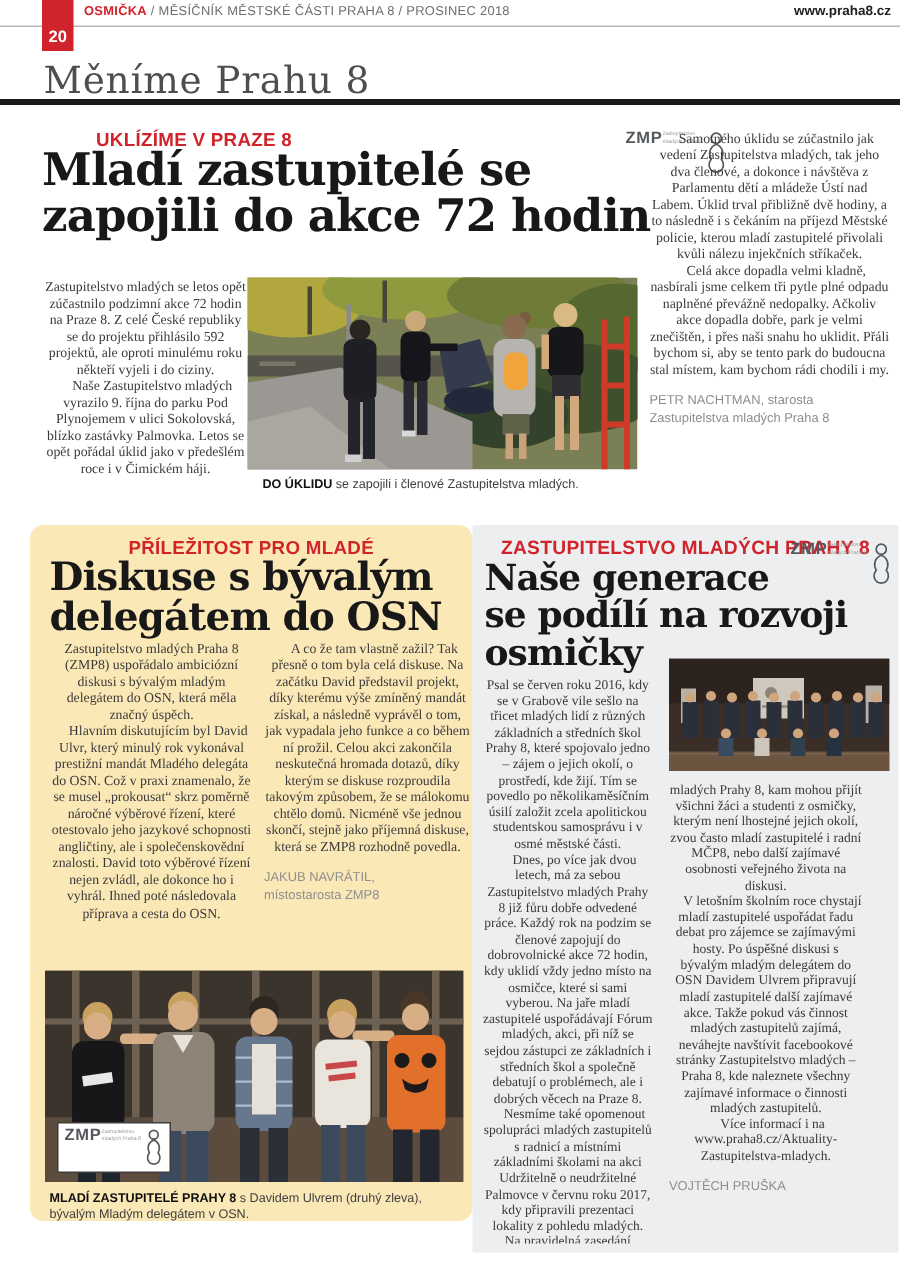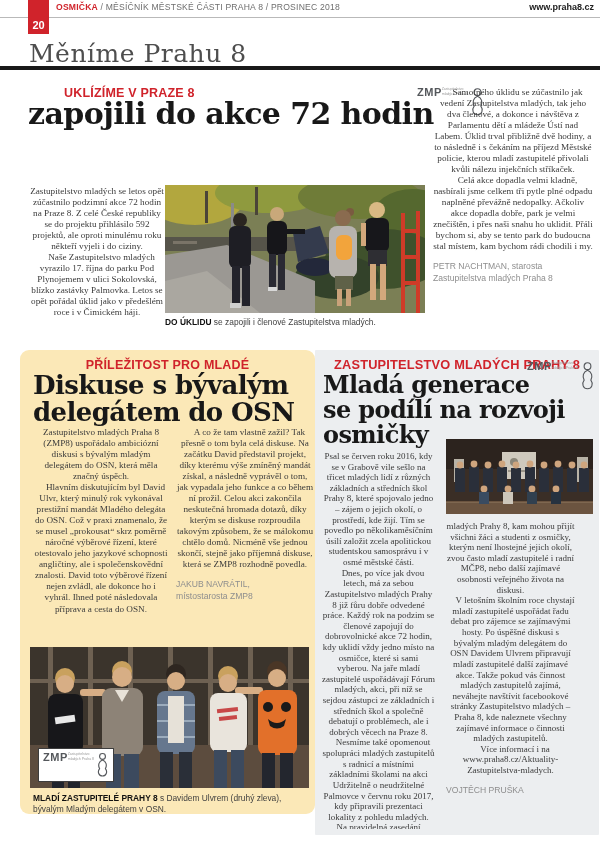--- a/index.html
+++ b/index.html
@@ -43,21 +43,21 @@
   .zmp-word { font-size:11px; font-weight:bold; color:#55585c; line-height:1; letter-spacing:0.5px; }
   .zmp-sub { font-size:3.5px; color:#9a9a9a; line-height:1.3; }
   .zmp-onphoto { background:#fff; border:1px solid #3d3d3d; padding:3px 4px; }
 
   
   .a1-kicker { position:absolute; left:42px; top:86px;margin-left:22px; }
   .a1-head { position:absolute; left:28px; top:99px; font-size:30px; line-height:1.02; }
   .a1-logo { position:absolute; left:417px; top:87px; }
   .a1-col1 { position:absolute; left:30px; top:186px; width:134px; height:158px; overflow:hidden; }
   .a1-photo { position:absolute; left:165px; top:185px; width:260px; height:128px; }
-  .a1-caption { position:absolute; left:165px; top:317px; width:262px; }
+  .a1-caption { position:absolute; left:175px; top:317px; width:262px; }
   .a1-col2 { position:absolute; left:433px; top:87px; width:160px; height:250px; overflow:hidden; }
 
   
   .ybox { position:absolute; left:20px; top:350px; width:295px; height:464px;
           background:#fbe8b7; border-radius:9px; }
   .a2-kicker { position:absolute; left:0; top:8px; width:100%; text-align:center; }
   .a2-head { position:absolute; left:13px; top:22px; font-size:26px; line-height:1.05; }
   .a2-col1 { position:absolute; left:13px; top:77px; width:136px; height:225px; overflow:hidden; }
   .a2-col2 { position:absolute; left:156px; top:77px; width:138px; height:230px; overflow:hidden; }
   .a2-photo { position:absolute; left:10px; top:297px; width:279px; height:141px; }
@@ -86,37 +86,38 @@
     <div class="hdr-meta">
       <span class="masthead">OSMIČKA</span><span> / MĚSÍČNÍK MĚSTSKÉ ČÁSTI PRAHA 8 / PROSINEC 2018</span>
     </div>
     <div class="hdr-site">www.praha8.cz</div>
   </div>
   <div class="section-title">Měníme Prahu 8</div>
   <div class="black-rule"></div>
 
   <div class="kicker a1-kicker">UKLÍZÍME V PRAZE 8</div>
   <div class="headline a1-head">
+    <div>Mladí zastupitelé se</div>
     <div>zapojili do akce 72 hodin</div>
   </div>
 
   <div class="zmp-logo a1-logo">
     <div class="zmp-left">
       <div class="zmp-word">ZMP</div>
       <div class="zmp-sub"><span>Zastupitelstvo</span><br><span>mladých Praha 8</span></div>
     </div>
     <svg width="15" height="30" viewBox="0 0 16 30">
       <circle cx="8" cy="4.5" r="3.6" fill="none" stroke="#55585c" stroke-width="1.2"></circle>
       <path d="M8 8.8 C 3.4 10.6, 2.2 15.4, 4.4 19.4 C 1.4 23.4, 3.4 28.6, 8 28.6 C 12.6 28.6, 14.6 23.4, 11.6 19.4 C 13.8 15.4, 12.6 10.6, 8 8.8 Z" fill="none" stroke="#55585c" stroke-width="1.2"></path>
     </svg>
   </div>
 
   <div class="a1-col1 body-text">
     <p>Zastupitelstvo mladých se letos opět zúčastnilo podzimní akce 72 hodin na Praze 8. Z celé České republiky se do projektu přihlásilo 592 projektů, ale oproti minulému roku někteří vyjeli i do ciziny.</p>
-    <p class="ind">Naše Zastupitelstvo mladých vyrazilo 17. října do parku Pod Plynojemem v ulici Sokolovská, blízko zastávky Palmovka. Letos se opět pořádal úklid jako v předešlém roce i v Čimickém háji.</p>
+    <p class="ind">Naše Zastupitelstvo mladých vyrazilo 9. října do parku Pod Plynojemem v ulici Sokolovská, blízko zastávky Palmovka. Letos se opět pořádal úklid jako v předešlém roce i v Čimickém háji.</p>
   </div>
 
   <svg class="photo a1-photo" viewBox="0 0 260 128">
     <rect width="260" height="128" fill="#7b7f55"></rect>
     <ellipse cx="30" cy="16" rx="48" ry="24" fill="#b2a73e"></ellipse>
     <ellipse cx="105" cy="8" rx="55" ry="20" fill="#8f9a3e"></ellipse>
     <ellipse cx="195" cy="12" rx="62" ry="22" fill="#6f7c38"></ellipse>
     <ellipse cx="248" cy="34" rx="42" ry="30" fill="#55682f"></ellipse>
     <rect x="40" y="6" width="3" height="32" fill="#4a4438"></rect>
     <rect x="90" y="2" width="3" height="28" fill="#4a4438"></rect>
@@ -255,21 +256,21 @@
       </div>
     </div>
     <div class="caption a2-caption">
       <span class="cap-lead">MLADÍ ZASTUPITELÉ PRAHY 8</span><span> s Davidem Ulvrem (druhý zleva), bývalým Mladým delegátem v OSN.</span>
     </div>
   </div>
 
   <div class="gbox small">
     <div class="kicker a3-kicker">ZASTUPITELSTVO MLADÝCH PRAHY 8</div>
     <div class="headline a3-head">
-      <div>Mladá generace</div>
+      <div>Naše generace</div>
       <div>se podílí na rozvoji</div>
       <div>osmičky</div>
     </div>
     <div class="zmp-logo a3-logo">
       <div class="zmp-left">
         <div class="zmp-word">ZMP</div>
         <div class="zmp-sub"><span>Zastupitelstvo</span><br><span>mladých Praha 8</span></div>
       </div>
       <svg width="15" height="30" viewBox="0 0 16 30">
         <circle cx="8" cy="4.5" r="3.6" fill="none" stroke="#55585c" stroke-width="1.2"></circle>

